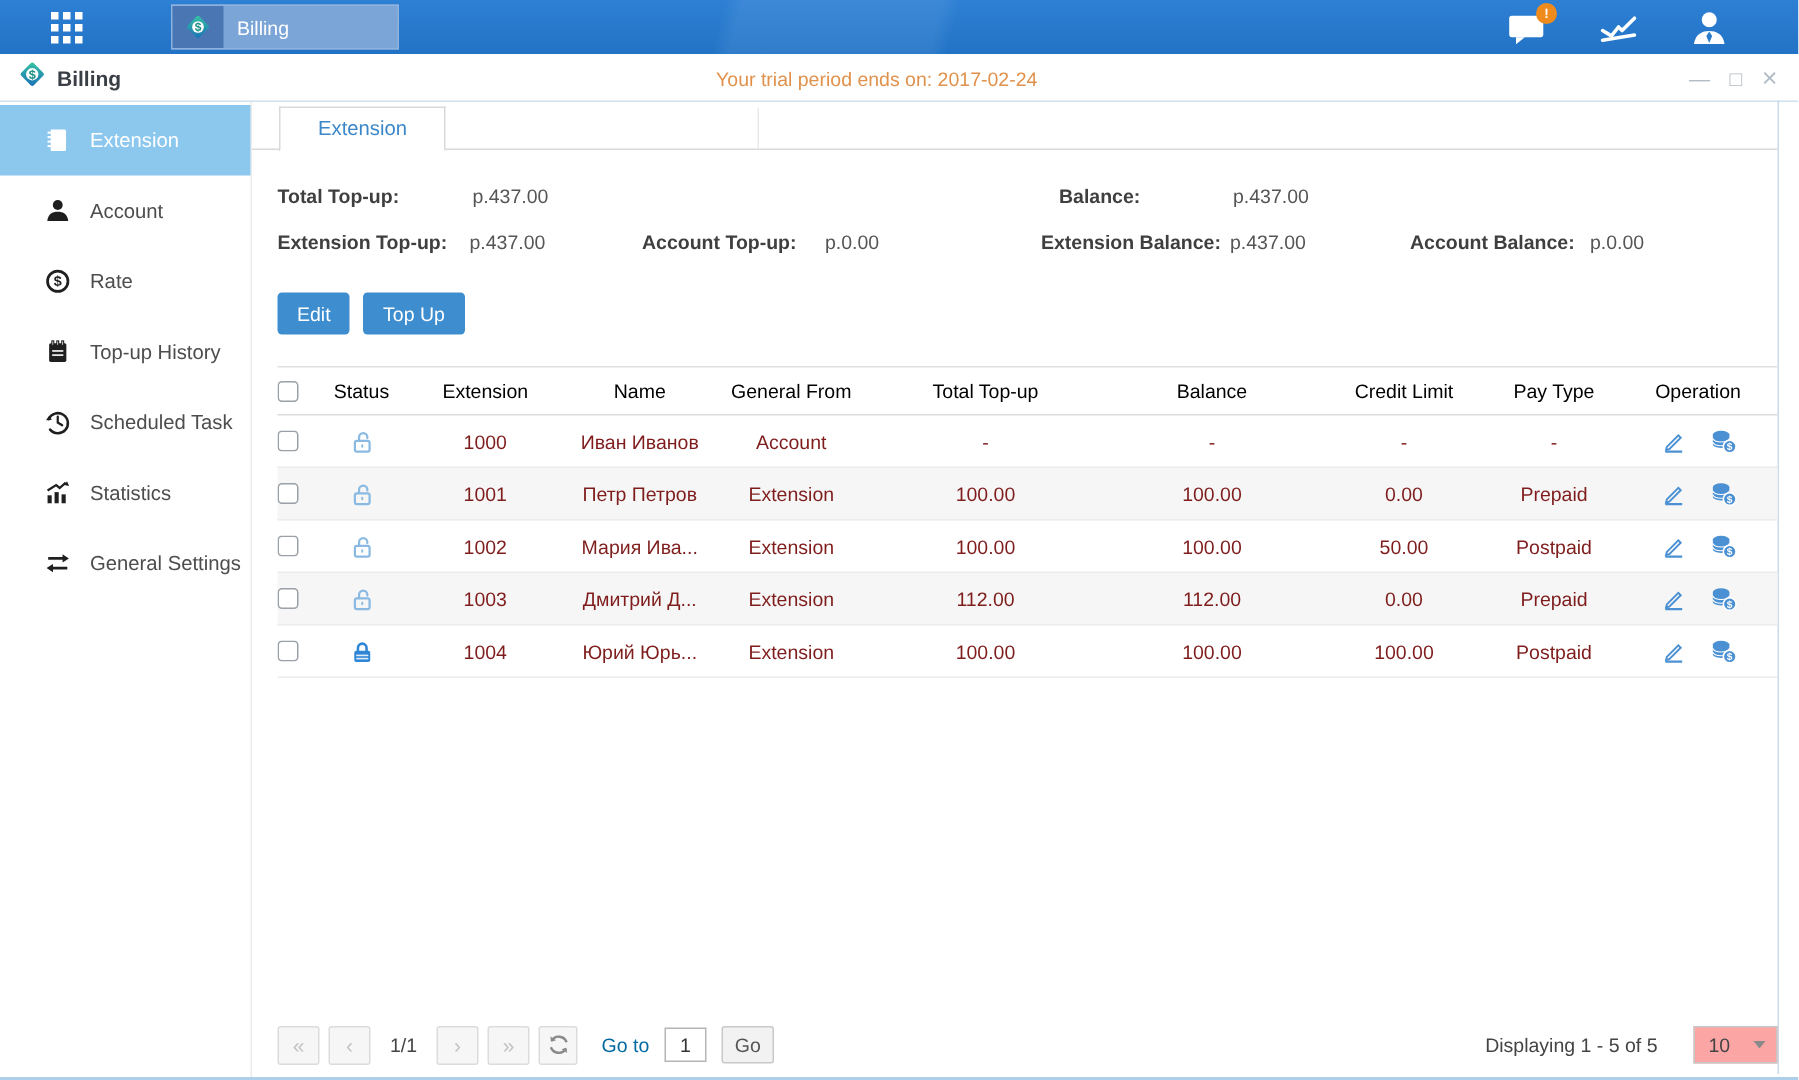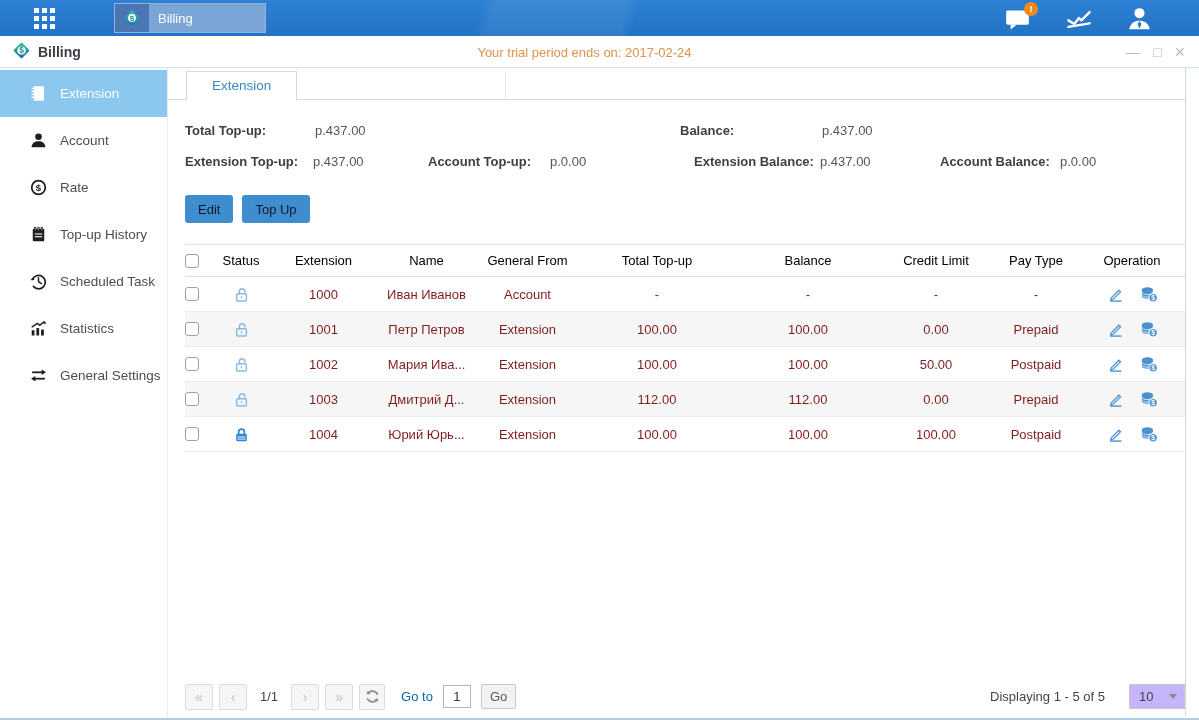--- a/index.html
+++ b/index.html
@@ -61,21 +61,21 @@
 
   
   .summary { position:absolute; left:0; top:52px; right:0; height:66px; font-size:13px; }
   .summary span { position:absolute; white-space:nowrap; }
   .sum-label { font-weight:bold; color:#3f3f3f; }
   .sum-value { color:#555; }
   .r1 { top:3px; } .r2 { top:34px; }
 
   
   .actions { position:absolute; left:17px; top:127px; display:flex; gap:9px; }
-  .btn-blue { background:#3e8ecf; color:#0f172a; border:none; border-radius:3px;
+  .btn-blue { background:#3e8ecf; color:#ffffff; border:none; border-radius:3px;
     height:28px; padding:0 13px; font-size:13px; font-family:inherit; cursor:pointer; }
 
   
   .table { position:absolute; left:17px; top:176px; width:1000px; }
   .thead { display:flex; align-items:center; height:33px;
     border-top:1px solid #e0e0e0; border-bottom:1px solid #dcdcdc;
     font-size:13px; color:#000000; }
   .trow { display:flex; align-items:center; height:35px; border-bottom:1px solid #ececec;
     font-size:13px; color:#7f1d1d;justify-content:center; }
   .rows .trow:nth-child(even) { background:#f6f6f6; }
@@ -93,21 +93,21 @@
     color:#c2c2c2; font-size:14px; line-height:24px; text-align:center; font-family:inherit; cursor:pointer; padding:0; }
   .pg-indicator { padding:0 7px; color:#444; }
   .pg-refresh { width:26px; height:26px; background:#f6f6f6; border:1px solid #dcdcdc; border-radius:2px;
     display:flex; align-items:center; justify-content:center; cursor:pointer; }
   .goto-label { margin-left:10px; color:#0369a1; }
   .goto-input { width:28px; height:23px; border:1px solid #b5b5b5; text-align:center;
     font-size:13px; font-family:inherit; color:#333; margin-left:4px; }
   .go-btn { height:25px; padding:0 8px; background:#f2f2f2; border:1px solid #c9c9c9; border-radius:2px;
     font-size:13px; color:#555; font-family:inherit; cursor:pointer; margin-left:4px; }
   .pg-right { margin-left:auto; display:flex; align-items:center; gap:24px; }
-  .page-size-select { width:56px; height:25px; border:1px solid #c6c6c6; background:#c4b5fd;
+  .page-size-select { width:56px; height:25px; border:1px solid #c6c6c6; background:#fca5a5;
     display:flex; align-items:center; cursor:pointer; }
   .page-size-select .ps-val { padding-left:9px; color:#444; flex:1; }
   .caret-down { width:0; height:0; border-left:4px solid transparent; border-right:4px solid transparent;
     border-top:5px solid #8a8a8a; margin-right:7px; }
 
   .bottom-strip { position:absolute; left:0; bottom:0; width:100%; height:2px; background:#aecfe9; }
 </style>
 </head>
 <body>
 
@@ -261,21 +261,21 @@
       <div class="content-right-border"></div>
 
       <div class="tabbar">
         <div class="tab">Extension</div>
         <div class="tab-divider"></div>
       </div>
 
       <div class="summary">
         <span class="sum-label r1" style="left:17px">Total Top-up:</span>
         <span class="sum-value r1" style="left:147px">p.437.00</span>
-        <span class="sum-label r1" style="left:512px">Balance:</span>
+        <span class="sum-label r1" style="left:538px">Balance:</span>
         <span class="sum-value r1" style="left:654px">p.437.00</span>
         <span class="sum-label r2" style="left:17px">Extension Top-up:</span>
         <span class="sum-value r2" style="left:145px">p.437.00</span>
         <span class="sum-label r2" style="left:260px">Account Top-up:</span>
         <span class="sum-value r2" style="left:382px">p.0.00</span>
         <span class="sum-label r2" style="left:526px">Extension Balance:</span>
         <span class="sum-value r2" style="left:652px">p.437.00</span>
         <span class="sum-label r2" style="left:772px">Account Balance:</span>
         <span class="sum-value r2" style="left:892px">p.0.00</span>
       </div>

